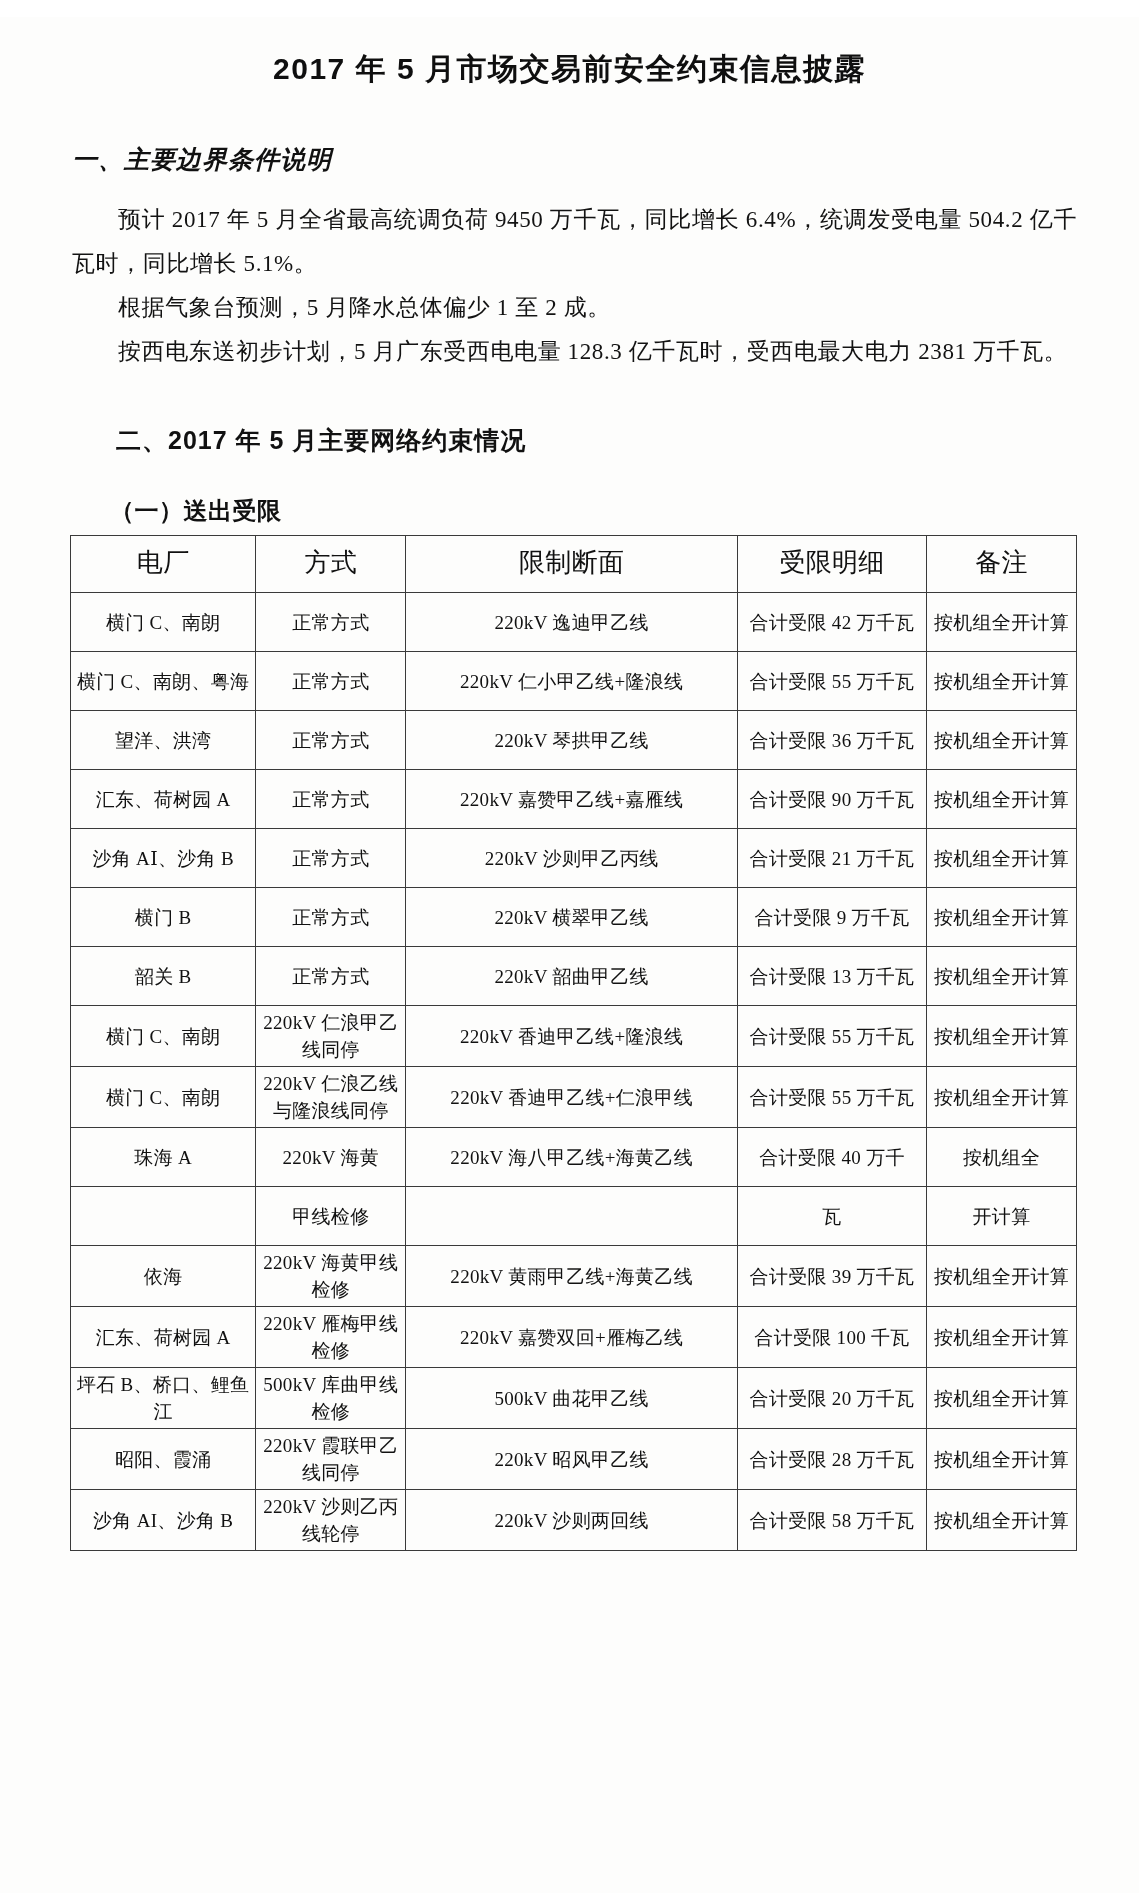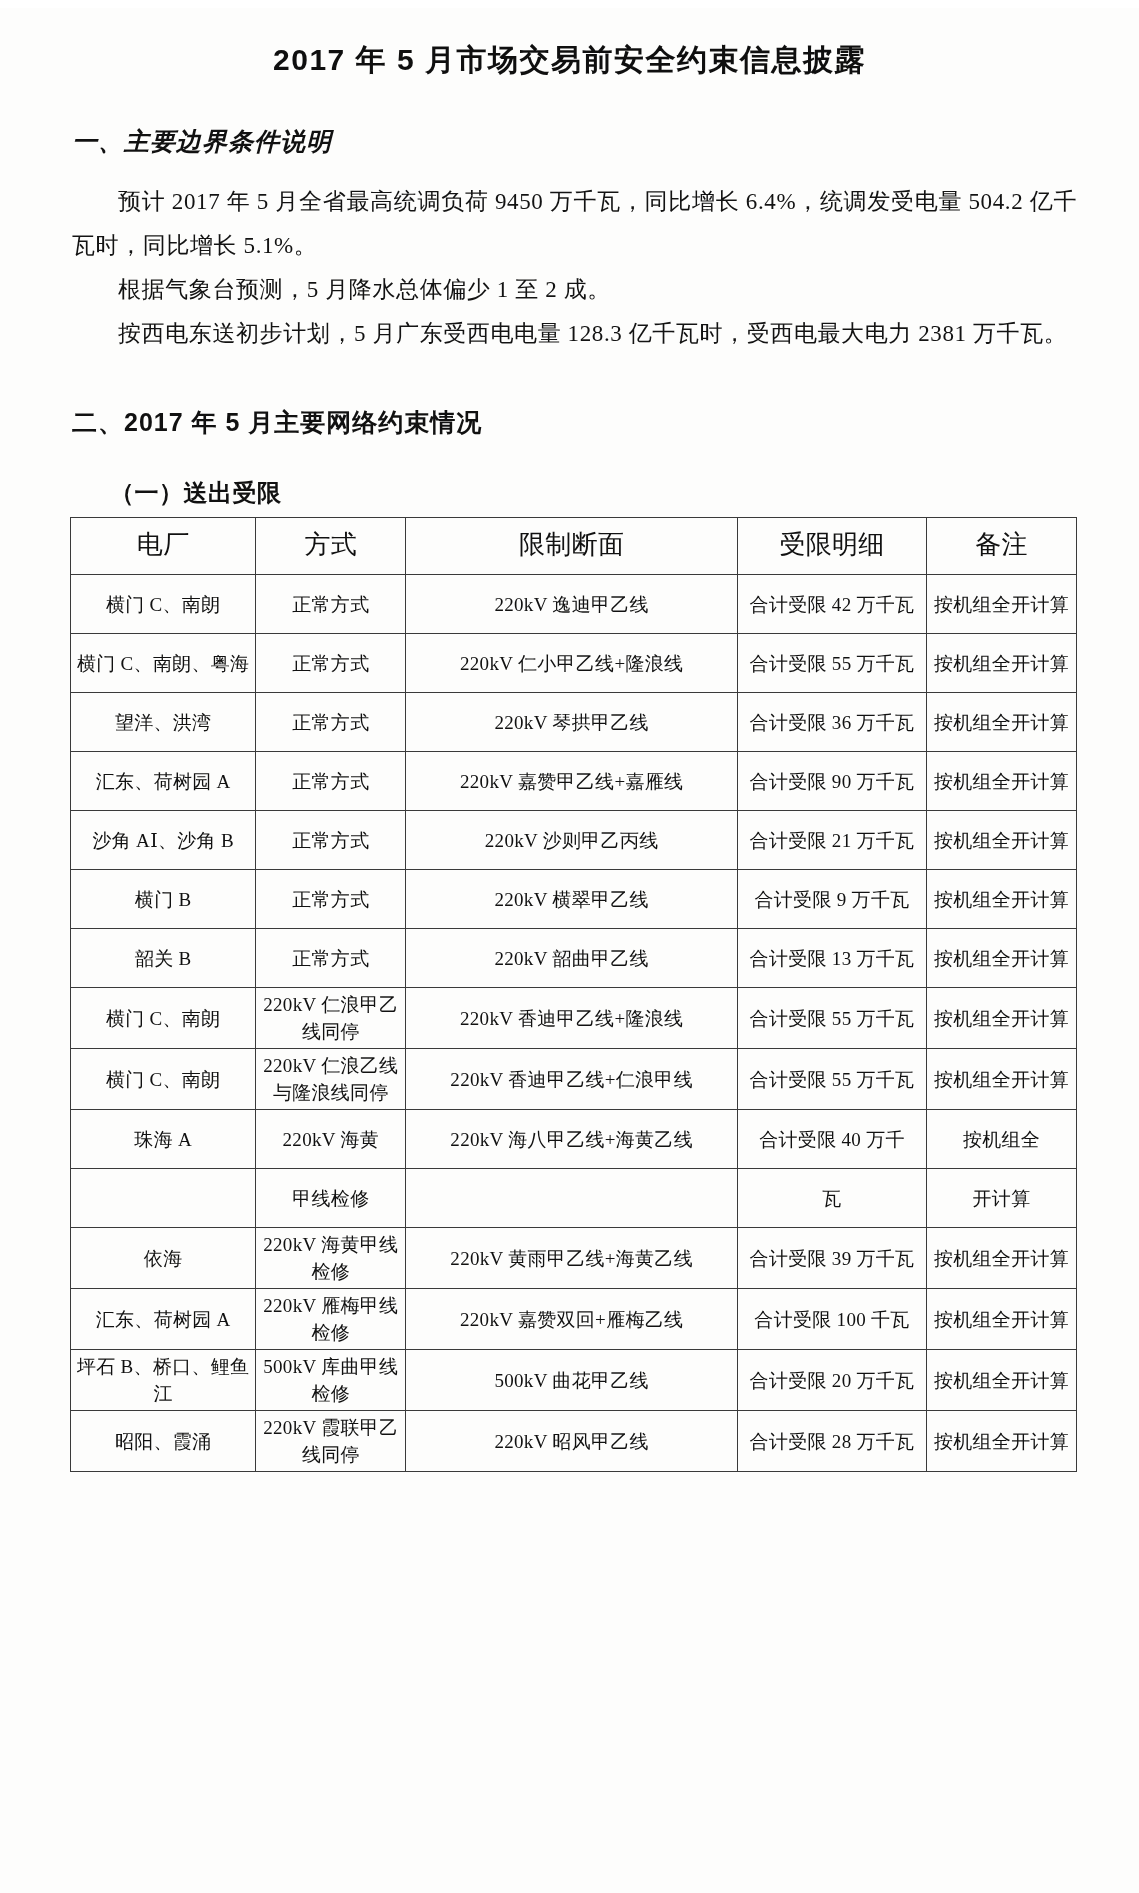--- a/index.html
+++ b/index.html
@@ -23,21 +23,21 @@
     background: #fdfdfc;
     box-sizing: border-box;
     padding: 0;
   }
   
   .doc-title {
     text-align: center;
     font-size: 30px;
     font-weight: bold;
     letter-spacing: 1.5px;
-    margin: 8px;
+    margin: 17px;
     padding-top: 32px;
     padding-bottom: 0;
     color: #0f0f0f;
     font-family: "Liberation Sans", "DejaVu Sans", sans-serif;
   }
   
   .section-heading {
     font-size: 25px;
     font-weight: bold;
     letter-spacing: 1px;
@@ -48,21 +48,21 @@
   }
   .sub-heading {
     font-size: 24px;
     font-weight: bold;
     letter-spacing: 0.5px;
     margin: 0;
     padding-left: 110px;
     color: #111;
     font-family: "Liberation Sans", "DejaVu Sans", sans-serif;
   }
-  .h1-gap-top { padding-top: 50px; }
+  .h1-gap-top { padding-top: 50px; margin-left: 44px; }
   
   .para {
     font-size: 23px;
     line-height: 44px;
     letter-spacing: 0.6px;
     margin: 0;
     padding-left: 72px;
     padding-right: 62px;
     text-indent: 46px;
     text-align: justify;
@@ -250,17 +250,24 @@
             <td>合计受限 20 万千瓦</td>
             <td>按机组全开计算</td>
           </tr>
           <tr>
             <td>昭阳、霞涌</td>
             <td>220kV 霞联甲乙线同停</td>
             <td>220kV 昭风甲乙线</td>
             <td>合计受限 28 万千瓦</td>
             <td>按机组全开计算</td>
           </tr>
+          <tr>
+            <td>沙角 AI、沙角 B</td>
+            <td>220kV 沙则乙丙线轮停</td>
+            <td>220kV 沙则两回线</td>
+            <td>合计受限 58 万千瓦</td>
+            <td>按机组全开计算</td>
+          </tr>
         </tbody>
     </table>
   </div>
 
 </div>
 
 </body></html>

